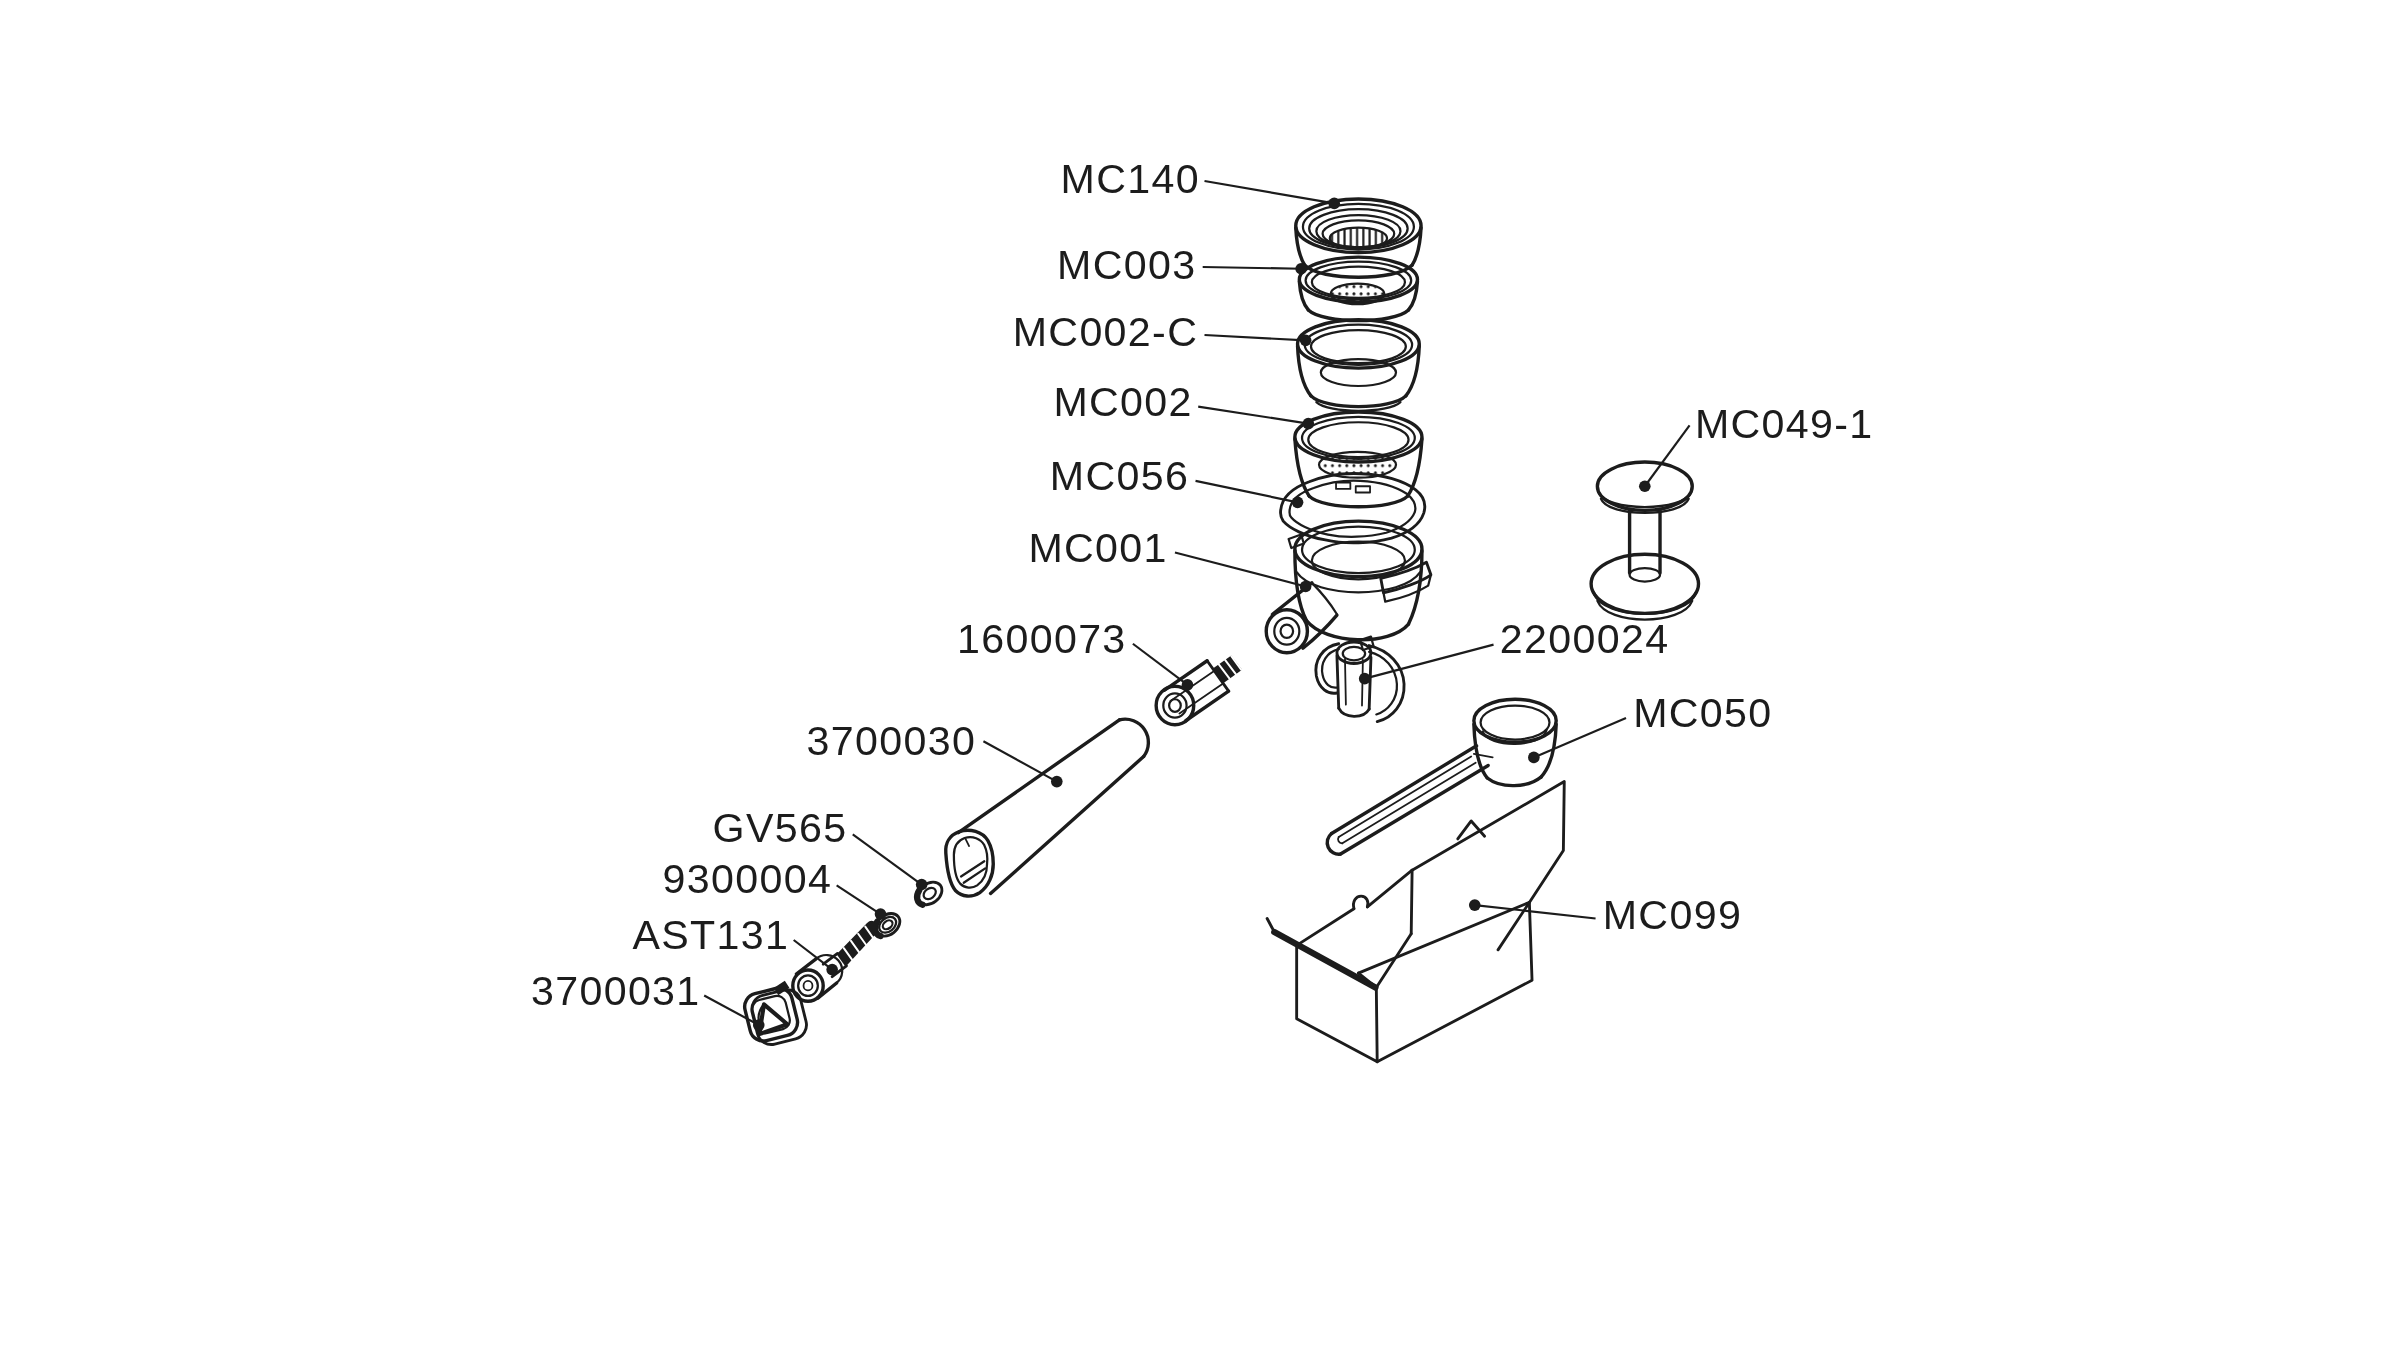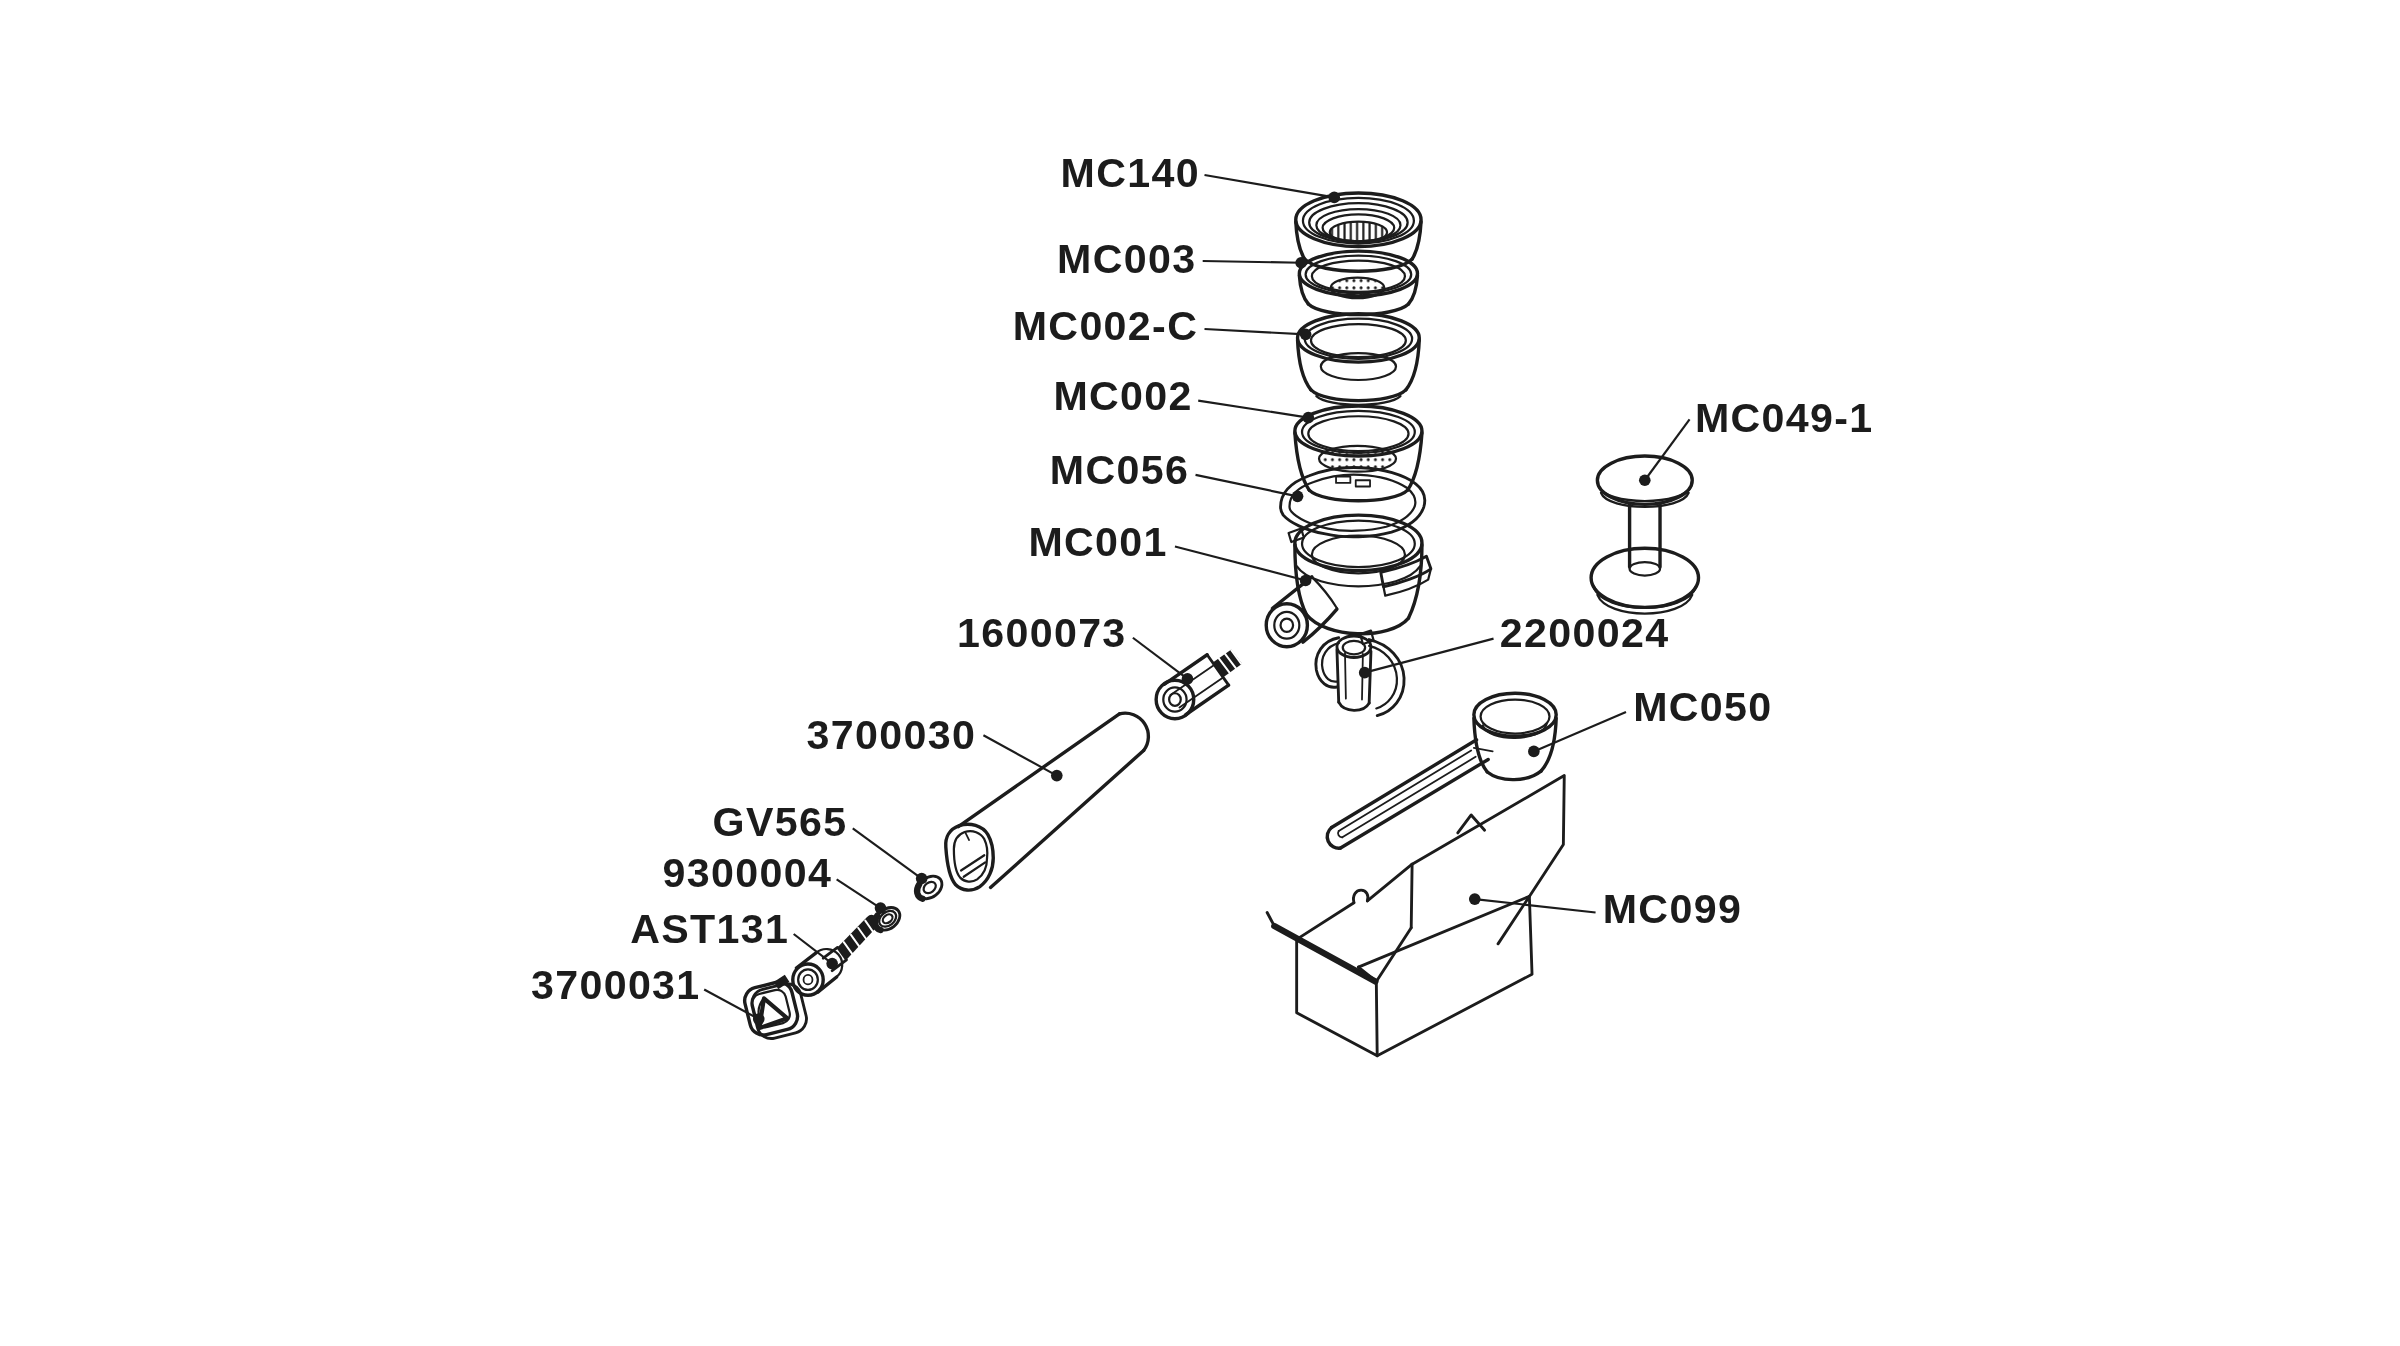--- a/index.html
+++ b/index.html
@@ -1,16 +1,16 @@
 <!DOCTYPE html>
 <html><head>
 <meta charset="utf-8">
 <style>
   html,body{margin:0;padding:0;background:#ffffff;}
-  .stage{width:2148px;max-width:100%;margin:5px auto;font-weight:bold;}
+  .stage{width:2148px;max-width:100%;margin:11px auto;}
   svg{display:block;width:100%;height:auto;background:#ffffff;}
   .ln{stroke:#1c1c1c;fill:none;stroke-linecap:round;stroke-linejoin:round;}
   .w1{stroke-width:2;}
   .w2{stroke-width:2.5;}
   .w3{stroke-width:3.2;}
   .w4{stroke-width:3.8;}
   .w7{stroke-width:7;}
   .fill-ink{fill:#1c1c1c;stroke:none;}
   .thread{stroke:#ffffff;stroke-width:2.2;fill:none;stroke-linecap:round;}
   .mesh-v{fill:url(#vlines);}

